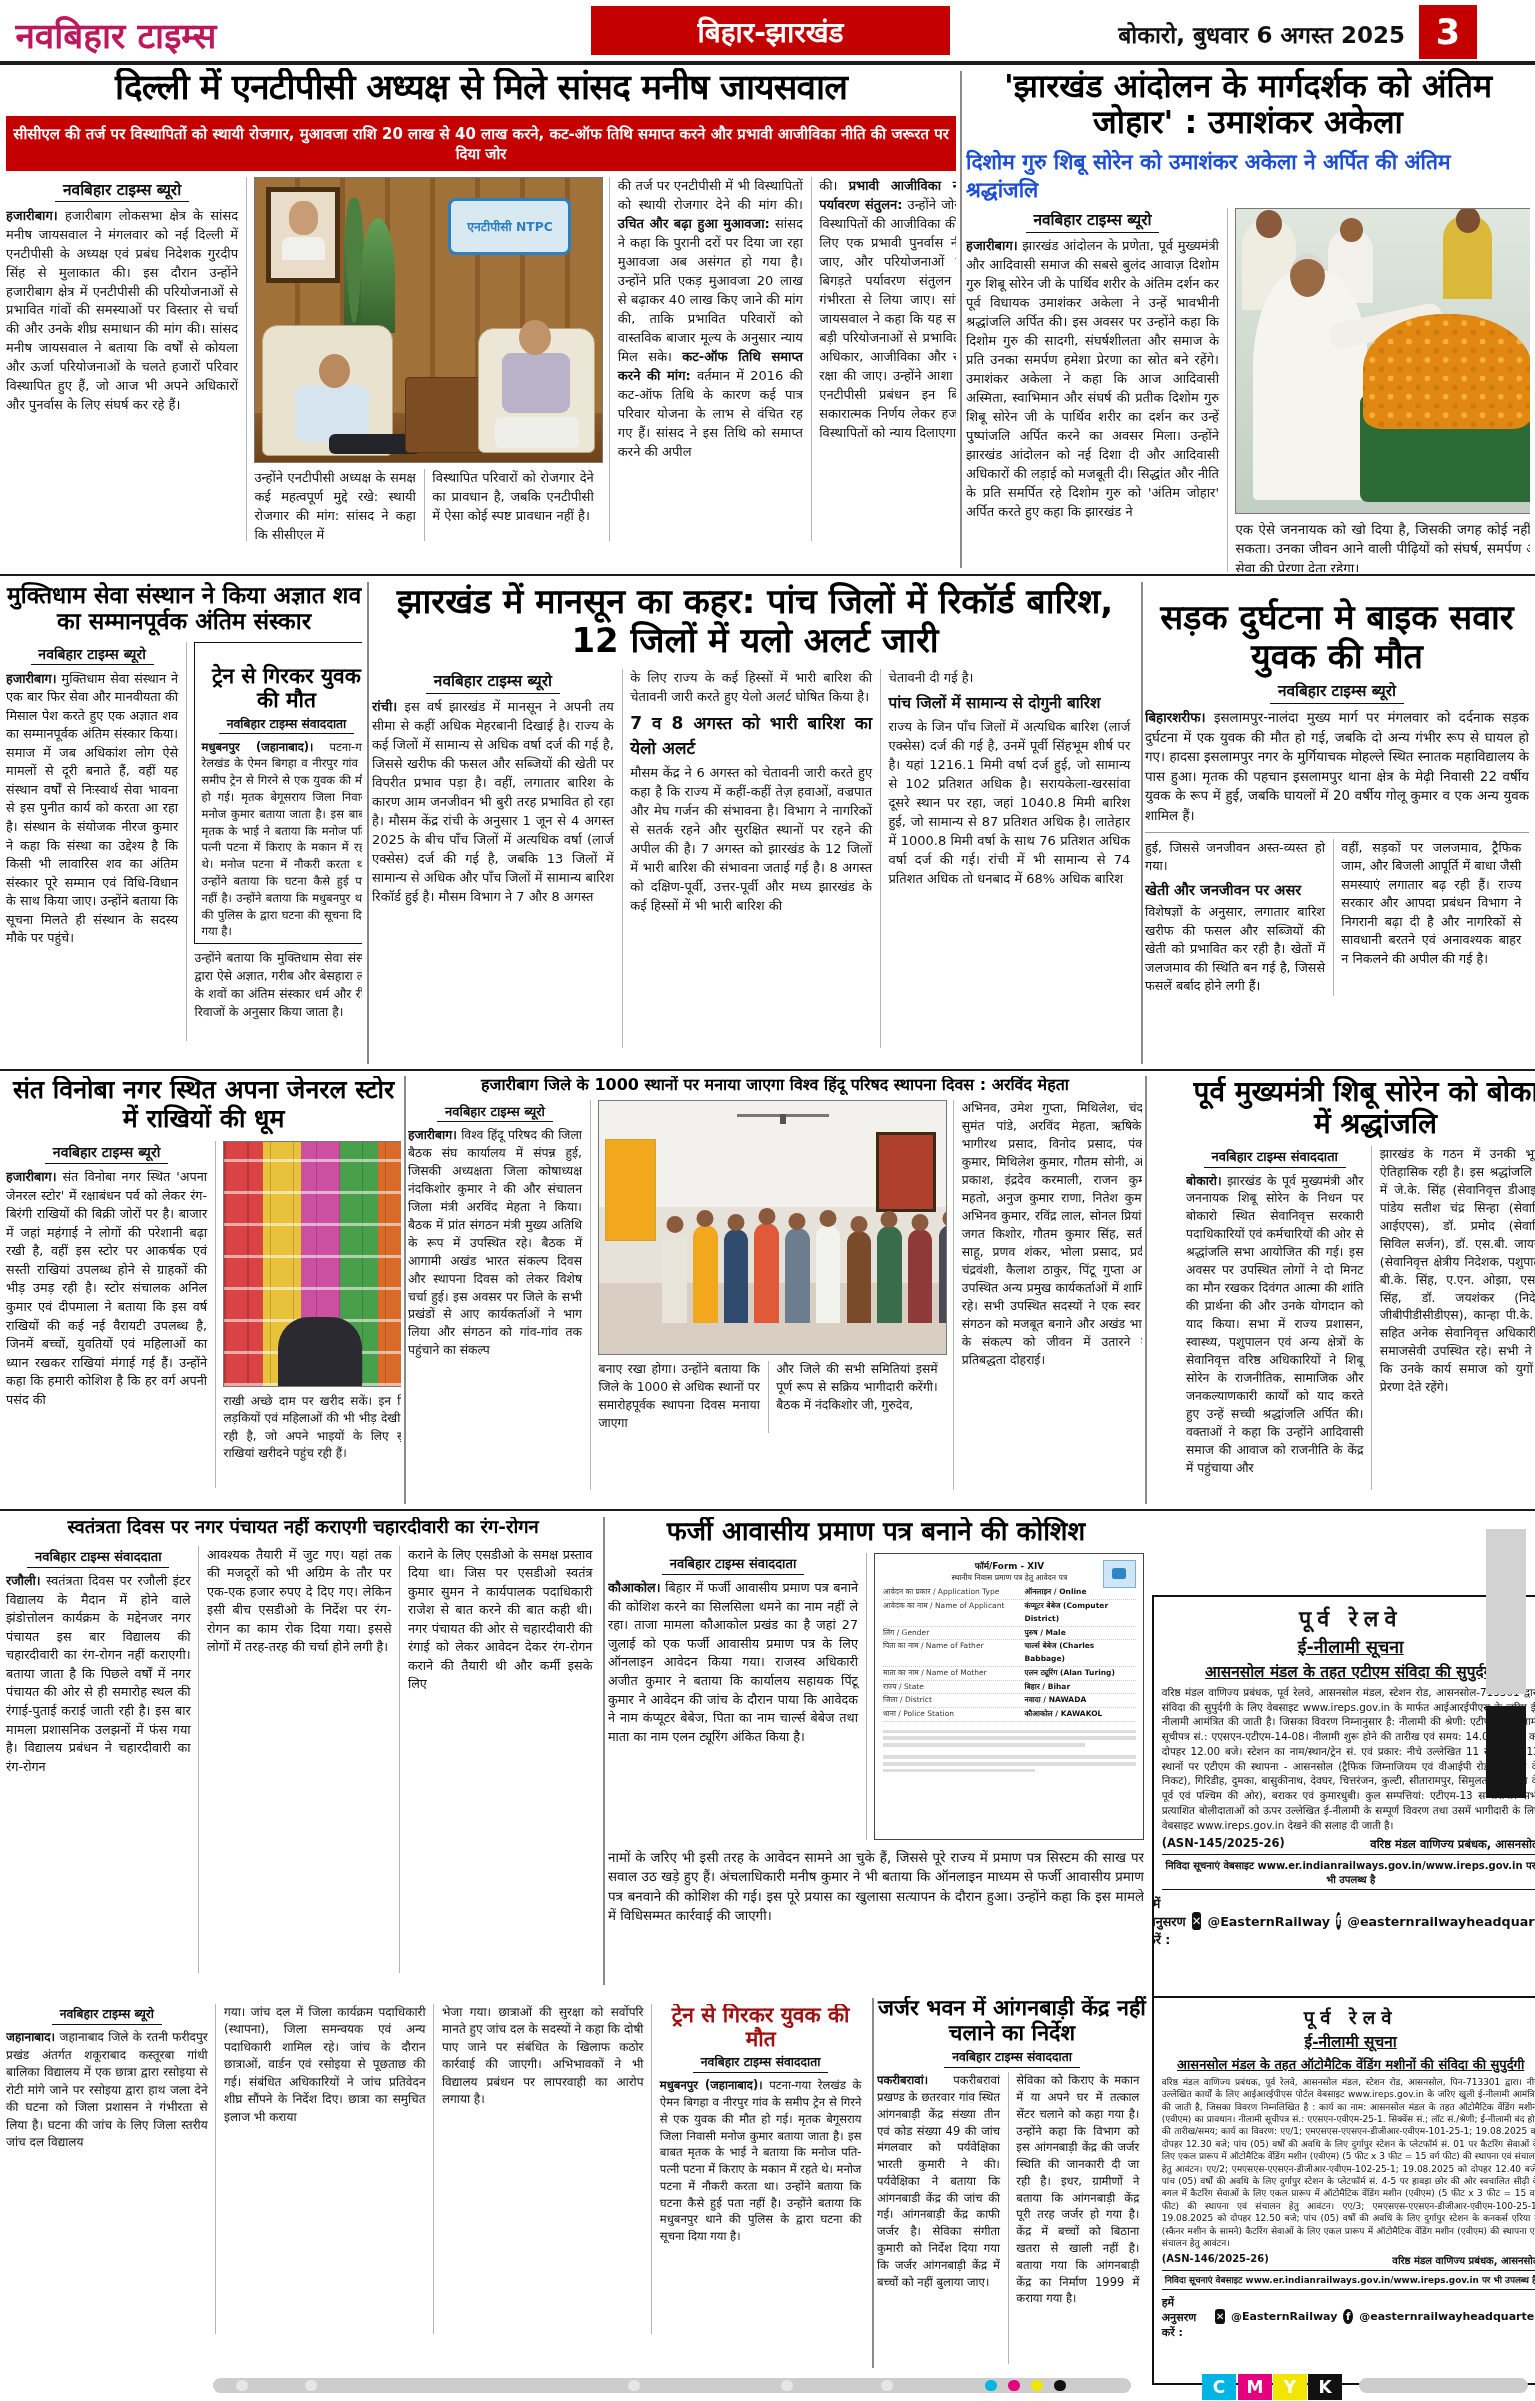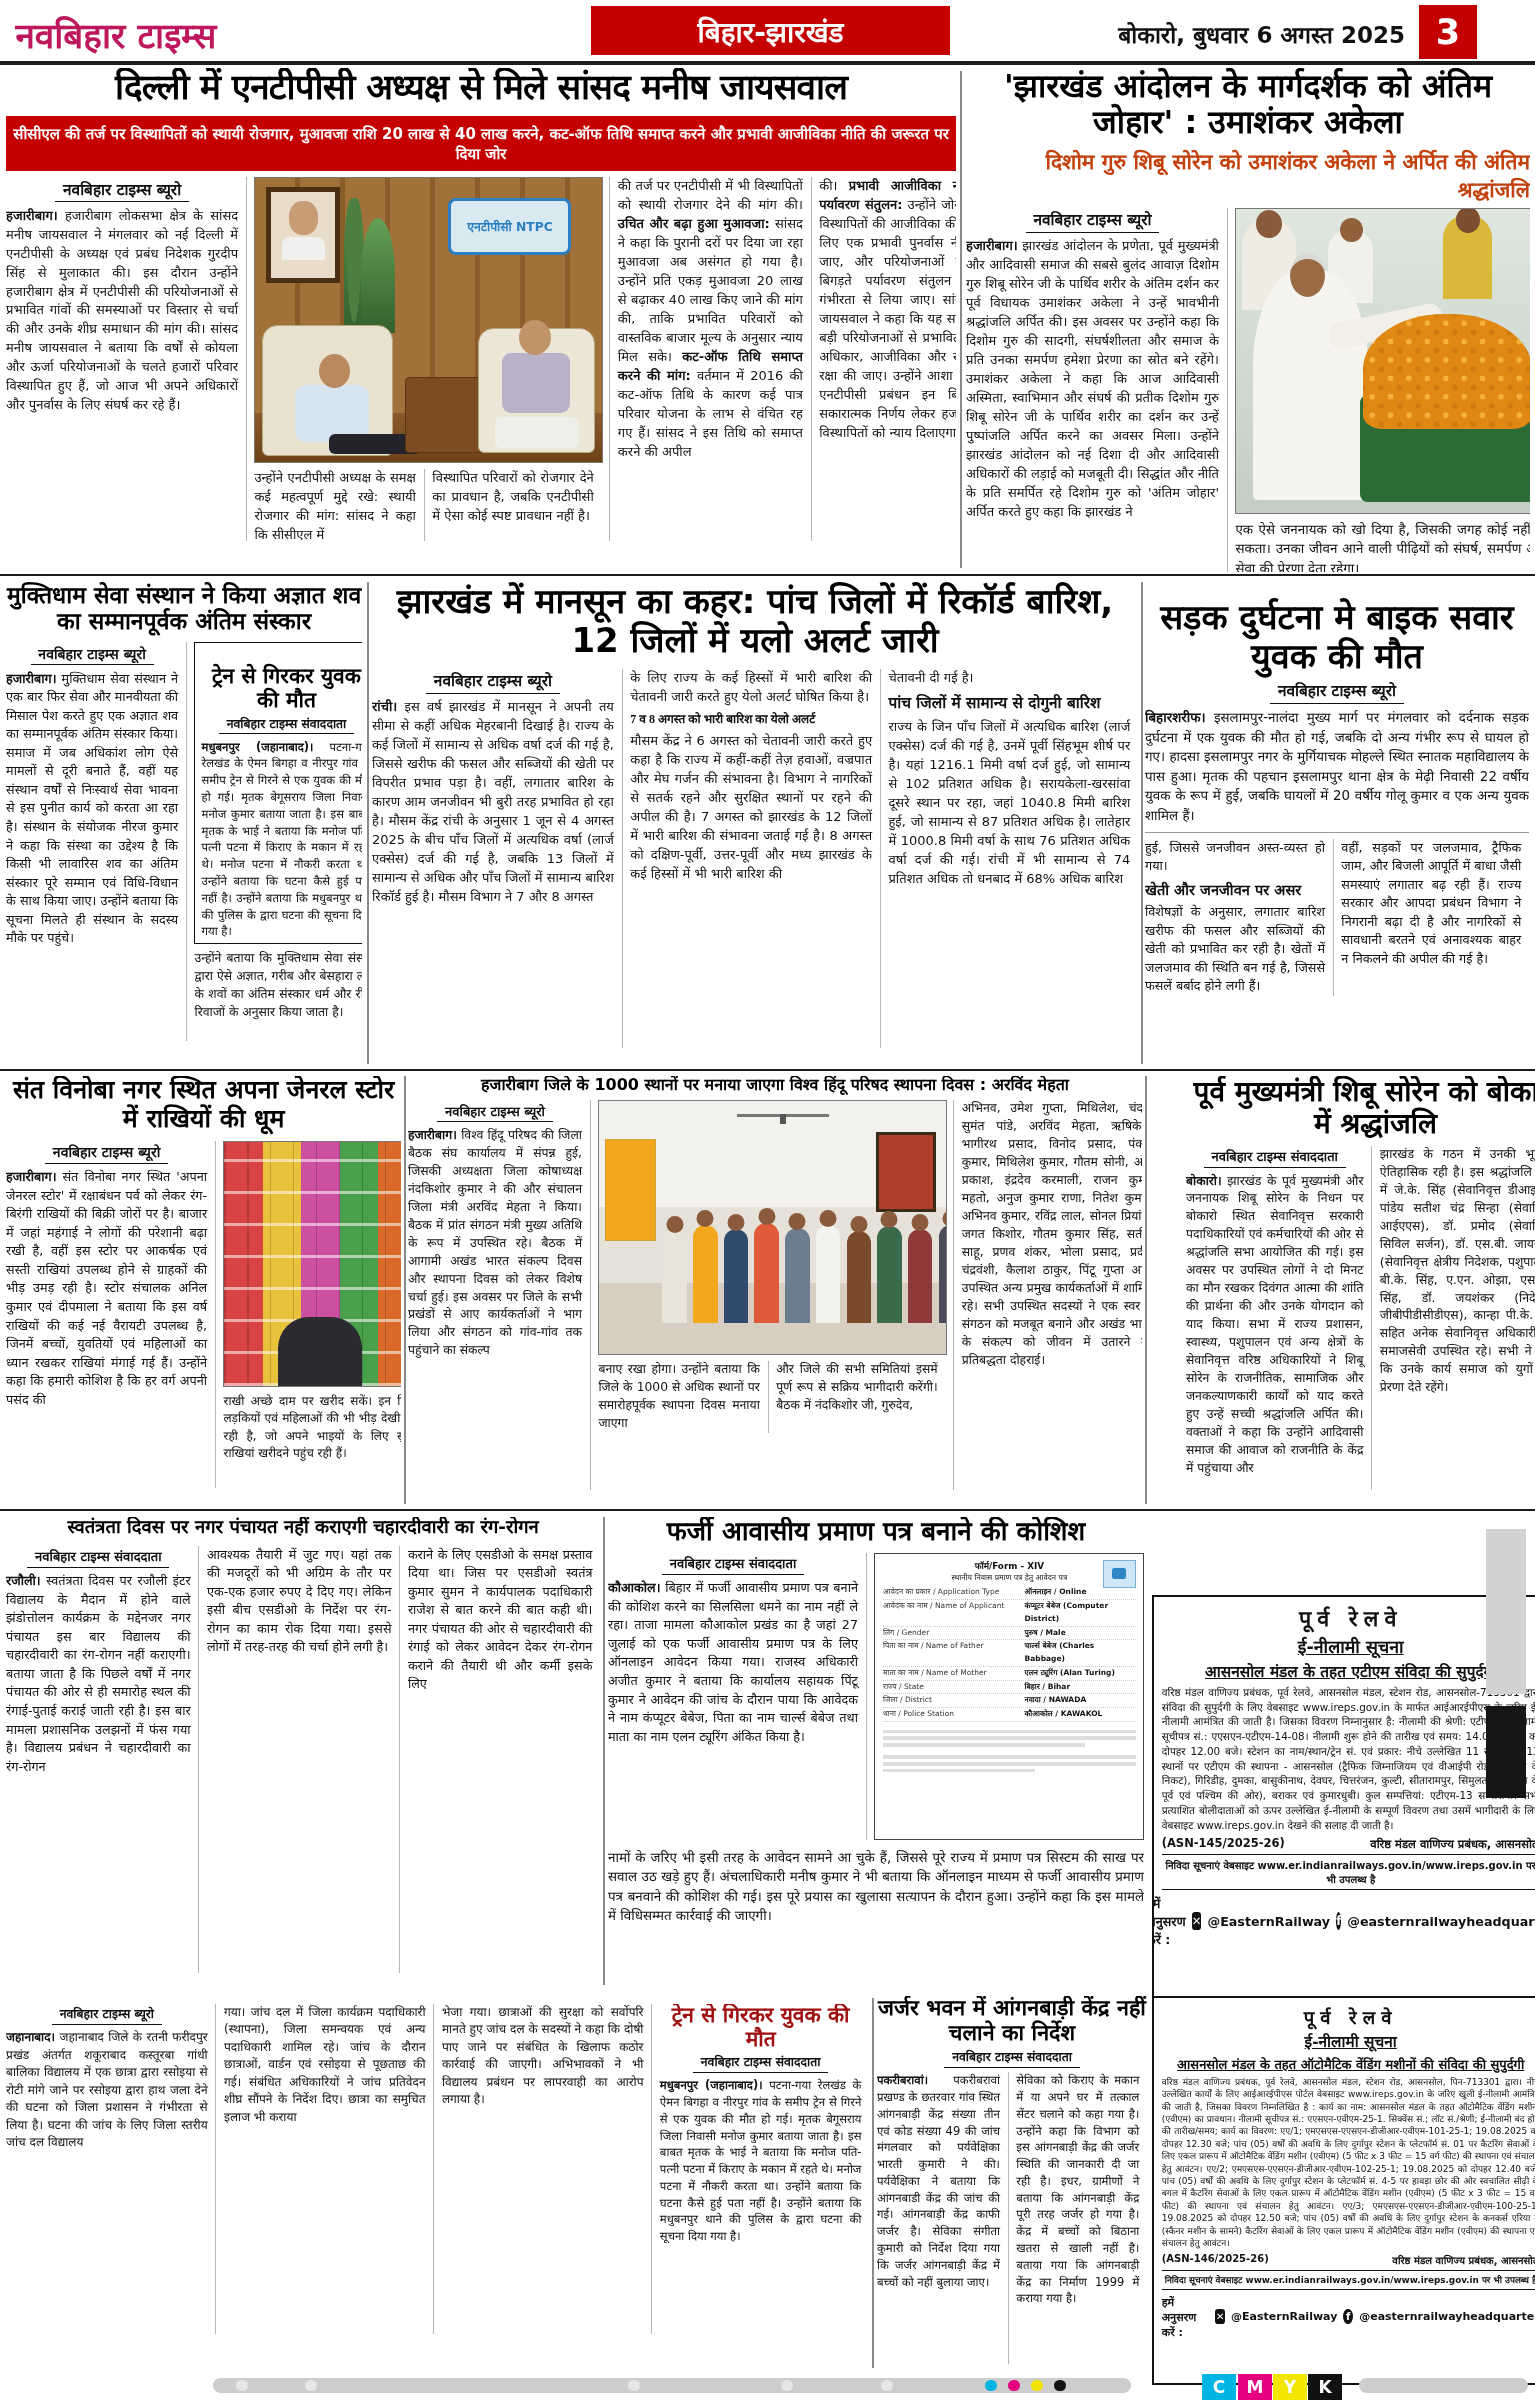--- a/index.html
+++ b/index.html
@@ -99,21 +99,21 @@
       <div class="gc bt" style="width:185px;flex:none;">
         <span>की।</span> <span class="bsub">प्रभावी आजीविका नीति और पर्यावरण संतुलन:</span> <span>उन्होंने जोर दिया कि विस्थापितों की आजीविका की सुरक्षा के लिए एक प्रभावी पुनर्वास नीति बनाई जाए, और परियोजनाओं के कारण बिगड़ते पर्यावरण संतुलन को भी गंभीरता से लिया जाए। सांसद मनीष जायसवाल ने कहा कि यह समय है जब बड़ी परियोजनाओं से प्रभावित लोगों के अधिकार, आजीविका और सम्मान की रक्षा की जाए। उन्होंने आशा जताई कि एनटीपीसी प्रबंधन इन बिंदुओं पर सकारात्मक निर्णय लेकर हजारीबाग के विस्थापितों को न्याय दिलाएगा।</span>
       </div>
     </div>
   </div>
 
   <div class="abs vr" style="left:960px;top:71px;height:497px;"></div>
 
   <div class="abs" style="left:966px;top:68px;width:564px;height:504px;overflow:hidden;">
     <div class="hl" style="font-size:32px;">'झारखंड आंदोलन के मार्गदर्शक को अंतिम जोहार' : उमाशंकर अकेला</div>
-    <div style="text-align:right;font-size:21px;font-weight:800;color:#c2410c;margin:6.1px 0 4.6px;">दिशोम गुरु शिबू सोरेन को उमाशंकर अकेला ने अर्पित की अंतिम श्रद्धांजलि</div>
+    <div style="text-align:left;font-size:21px;font-weight:800;color:#1d4ed8;margin:6.1px 0 4.6px;">दिशोम गुरु शिबू सोरेन को उमाशंकर अकेला ने अर्पित की अंतिम श्रद्धांजलि</div>
     <div class="grid" style="height:382px;">
       <div class="gc" style="width:253px;flex:none;">
         <div class="bywrap"><span class="byline">नवबिहार टाइम्स ब्यूरो</span></div>
         <div class="bt"><span class="dl">हजारीबाग।</span> <span>झारखंड आंदोलन के प्रणेता, पूर्व मुख्यमंत्री और आदिवासी समाज की सबसे बुलंद आवाज़ दिशोम गुरु शिबू सोरेन जी के पार्थिव शरीर के अंतिम दर्शन कर पूर्व विधायक उमाशंकर अकेला ने उन्हें भावभीनी श्रद्धांजलि अर्पित की। इस अवसर पर उन्होंने कहा कि दिशोम गुरु की सादगी, संघर्षशीलता और समाज के प्रति उनका समर्पण हमेशा प्रेरणा का स्रोत बने रहेंगे। उमाशंकर अकेला ने कहा कि आज आदिवासी अस्मिता, स्वाभिमान और संघर्ष की प्रतीक दिशोम गुरु शिबू सोरेन जी के पार्थिव शरीर का दर्शन कर उन्हें पुष्पांजलि अर्पित करने का अवसर मिला। उन्होंने झारखंड आंदोलन को नई दिशा दी और आदिवासी अधिकारों की लड़ाई को मजबूती दी। सिद्धांत और नीति के प्रति समर्पित रहे दिशोम गुरु को 'अंतिम जोहार' अर्पित करते हुए कहा कि झारखंड ने</span></div>
       </div>
       <div class="gc" style="width:310px;flex:none;">
         <div class="photo" style="width:100%;height:304px;background:linear-gradient(#dfe7df,#c2cec4),repeating-linear-gradient(0deg,rgba(255,255,255,.3) 0 1.5px,transparent 1.5px 14px);">
           <div class="abs" style="left:6.1px;top:9.2px;width:54px;height:92px;background:#efece2;border-radius:27px 27px 0 0;"></div>
           <div class="abs" style="left:20px;top:1.5px;width:26px;height:28px;background:#8a5a3c;border-radius:50%;"></div>
           <div class="abs" style="right:54px;top:6.1px;width:49px;height:84px;background:#d9b83a;border-radius:23px 23px 0 0;"></div>
@@ -158,21 +158,21 @@
       <span class="redtx">झारखंड में मानसून का कहर:</span> <span>पांच जिलों में रिकॉर्ड बारिश, 12 जिलों में यलो अलर्ट जारी</span>
     </div>
     <div class="grid" style="margin-top:9.2px;height:379px;">
       <div class="gc" style="flex:1;">
         <div class="bywrap"><span class="byline">नवबिहार टाइम्स ब्यूरो</span></div>
         <div class="bt"><span class="dl">रांची।</span> <span>इस वर्ष झारखंड में मानसून ने अपनी तय सीमा से कहीं अधिक मेहरबानी दिखाई है। राज्य के कई जिलों में सामान्य से अधिक वर्षा दर्ज की गई है, जिससे खरीफ की फसल और सब्जियों की खेती पर विपरीत प्रभाव पड़ा है। वहीं, लगातार बारिश के कारण आम जनजीवन भी बुरी तरह प्रभावित हो रहा है। मौसम केंद्र रांची के अनुसार 1 जून से 4 अगस्त 2025 के बीच पाँच जिलों में अत्यधिक वर्षा (लार्ज एक्सेस) दर्ज की गई है, जबकि 13 जिलों में सामान्य से अधिक और पाँच जिलों में सामान्य बारिश रिकॉर्ड हुई है। मौसम विभाग ने 7 और 8 अगस्त</span></div>
       </div>
       <div class="gc" style="flex:1;">
         <div class="bt">
           <span>के लिए राज्य के कई हिस्सों में भारी बारिश की चेतावनी जारी करते हुए येलो अलर्ट घोषित किया है।</span>
-          <div class="bsub" style="font-size:12px;margin:4.6px 0 3.1px;font-family:Liberation Serif, serif;">7 व 8 अगस्त को भारी बारिश का येलो अलर्ट</div>
+          <div class="bsub" style="font-size:17px;margin:4.6px 0 3.1px;">7 व 8 अगस्त को भारी बारिश का येलो अलर्ट</div>
           <span>मौसम केंद्र ने 6 अगस्त को चेतावनी जारी करते हुए कहा है कि राज्य में कहीं-कहीं तेज़ हवाओं, वज्रपात और मेघ गर्जन की संभावना है। विभाग ने नागरिकों से सतर्क रहने और सुरक्षित स्थानों पर रहने की अपील की है। 7 अगस्त को झारखंड के 12 जिलों में भारी बारिश की संभावना जताई गई है। 8 अगस्त को दक्षिण-पूर्वी, उत्तर-पूर्वी और मध्य झारखंड के कई हिस्सों में भी भारी बारिश की</span>
         </div>
       </div>
       <div class="gc" style="flex:1;">
         <div class="bt">
           <span>चेतावनी दी गई है।</span>
           <div class="bsub" style="font-size:15.4px;margin:4.6px 0 3.1px;">पांच जिलों में सामान्य से दोगुनी बारिश</div>
           <span>राज्य के जिन पाँच जिलों में अत्यधिक बारिश (लार्ज एक्सेस) दर्ज की गई है, उनमें पूर्वी सिंहभूम शीर्ष पर है। यहां 1216.1 मिमी वर्षा दर्ज हुई, जो सामान्य से 102 प्रतिशत अधिक है। सरायकेला-खरसांवा दूसरे स्थान पर रहा, जहां 1040.8 मिमी बारिश हुई, जो सामान्य से 87 प्रतिशत अधिक है। लातेहार में 1000.8 मिमी वर्षा के साथ 76 प्रतिशत अधिक वर्षा दर्ज की गई। रांची में भी सामान्य से 74 प्रतिशत अधिक तो धनबाद में 68% अधिक बारिश</span>
         </div>
       </div>

